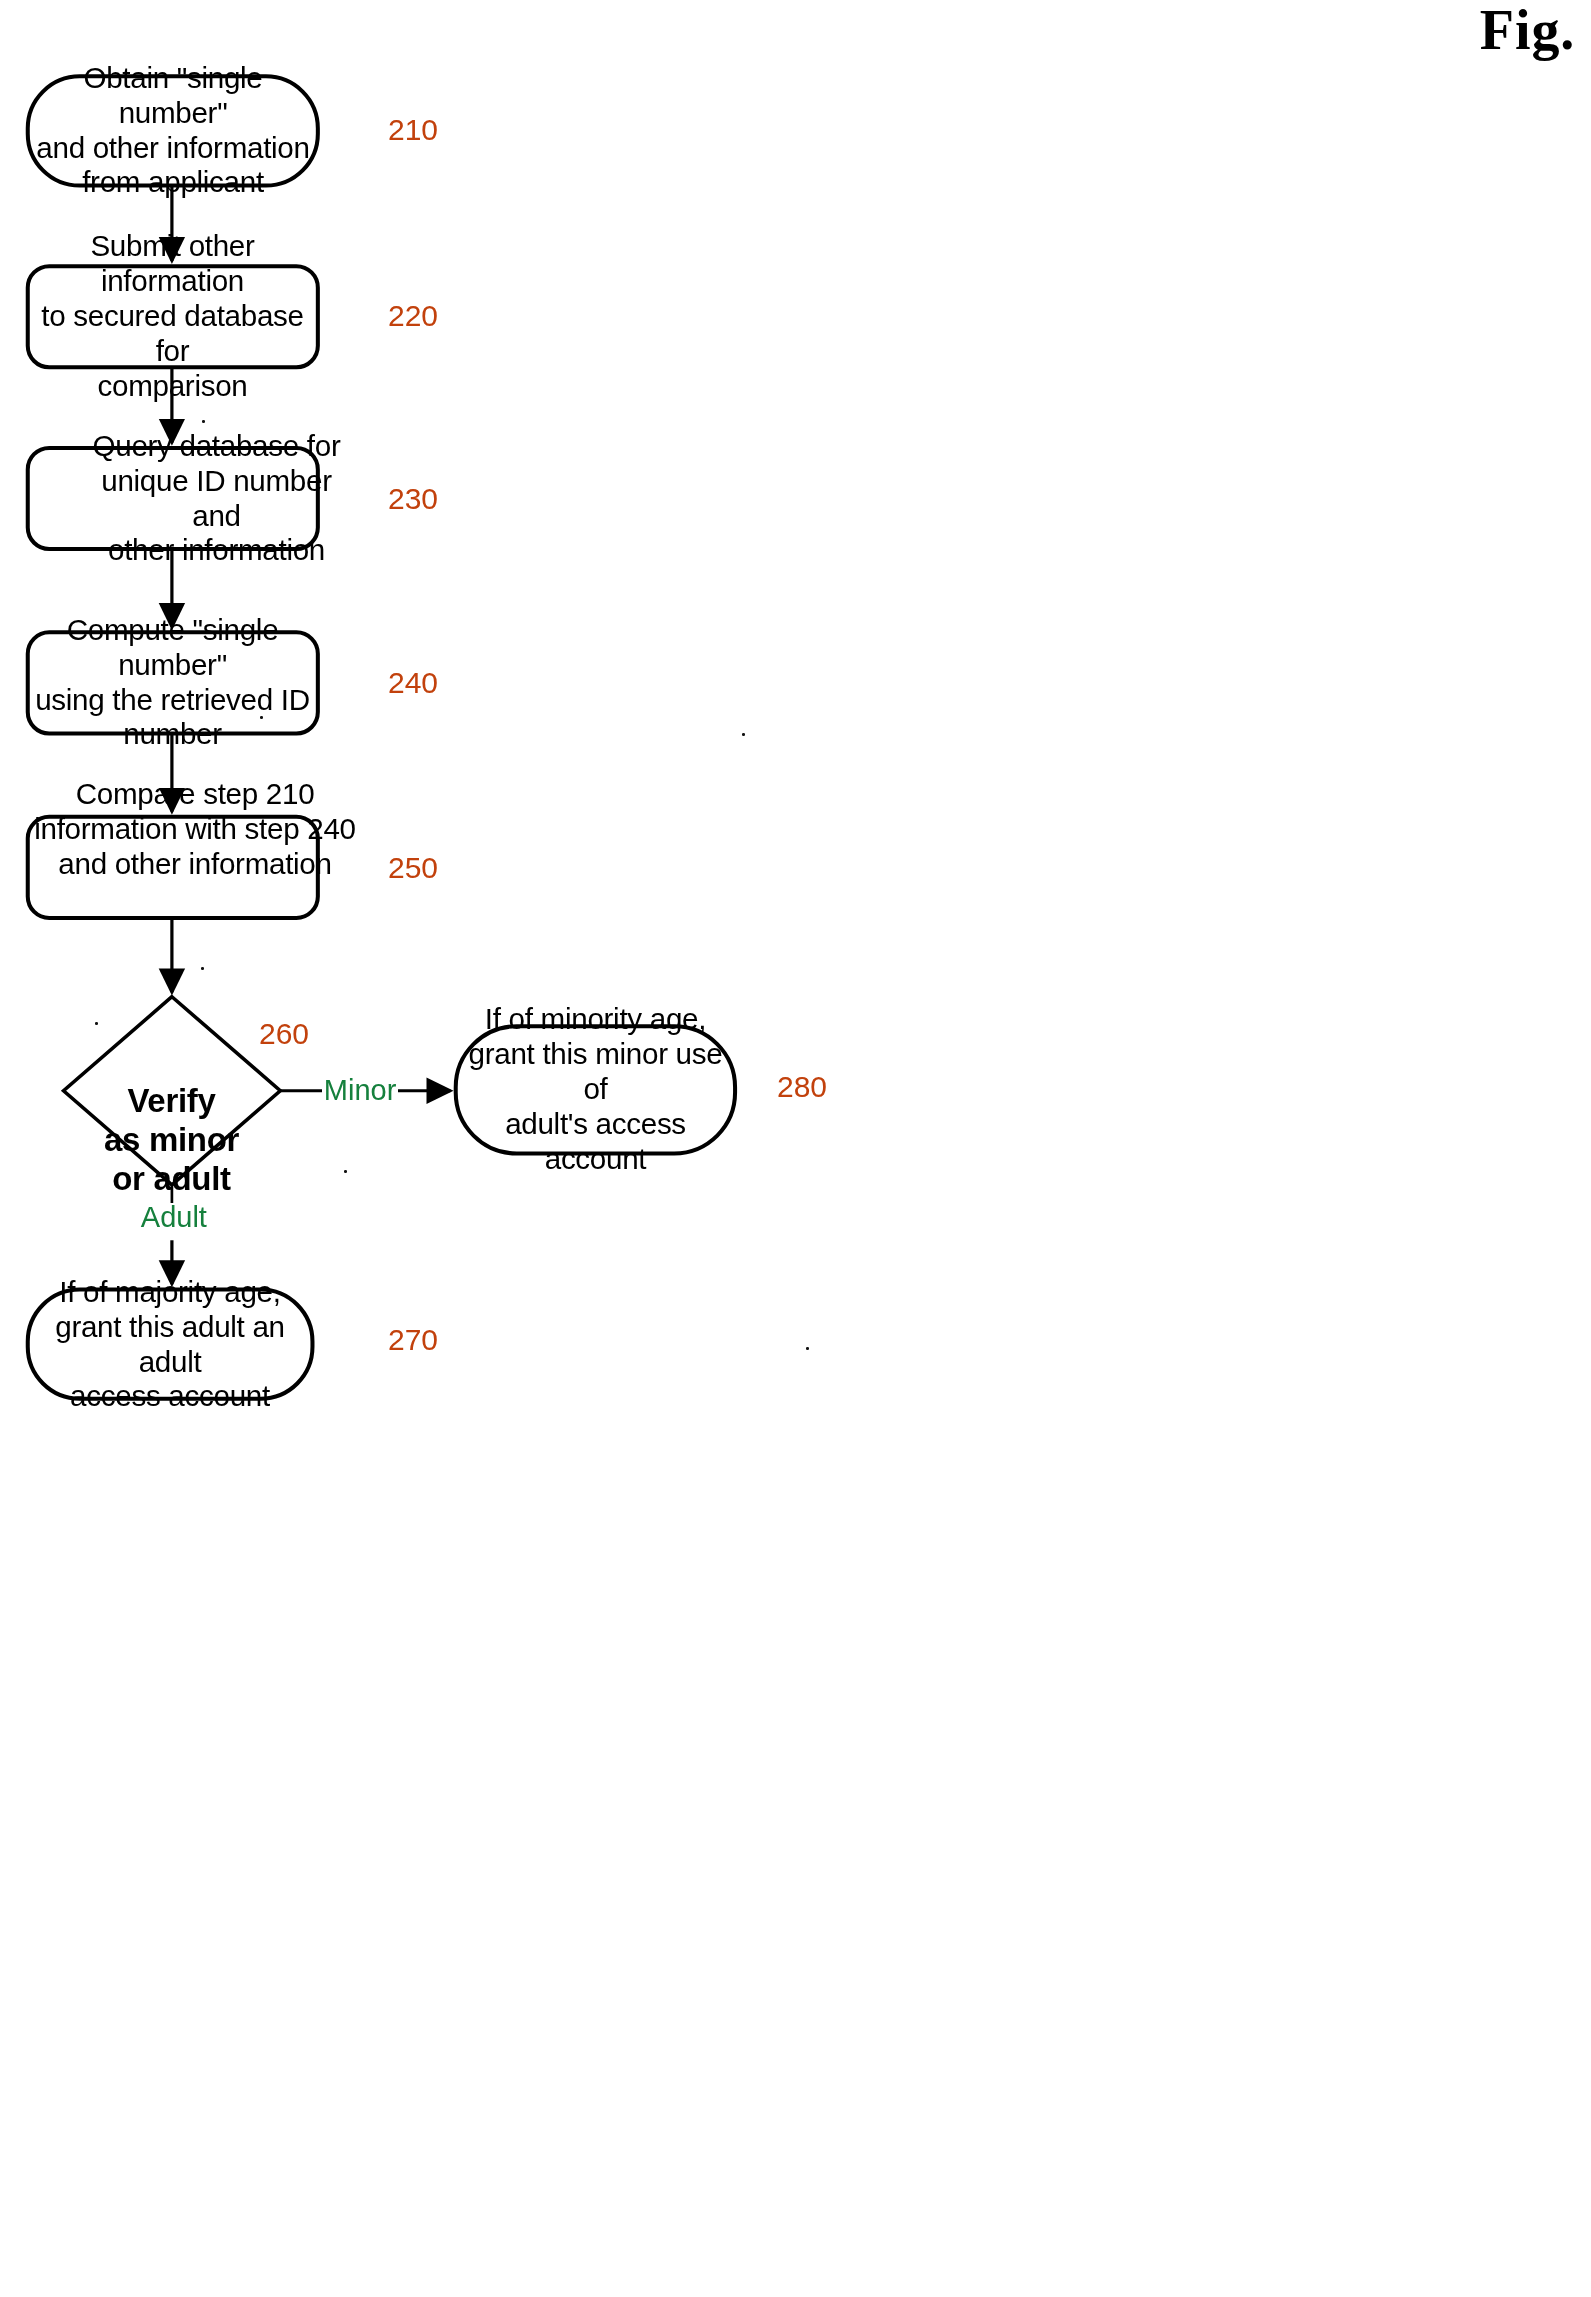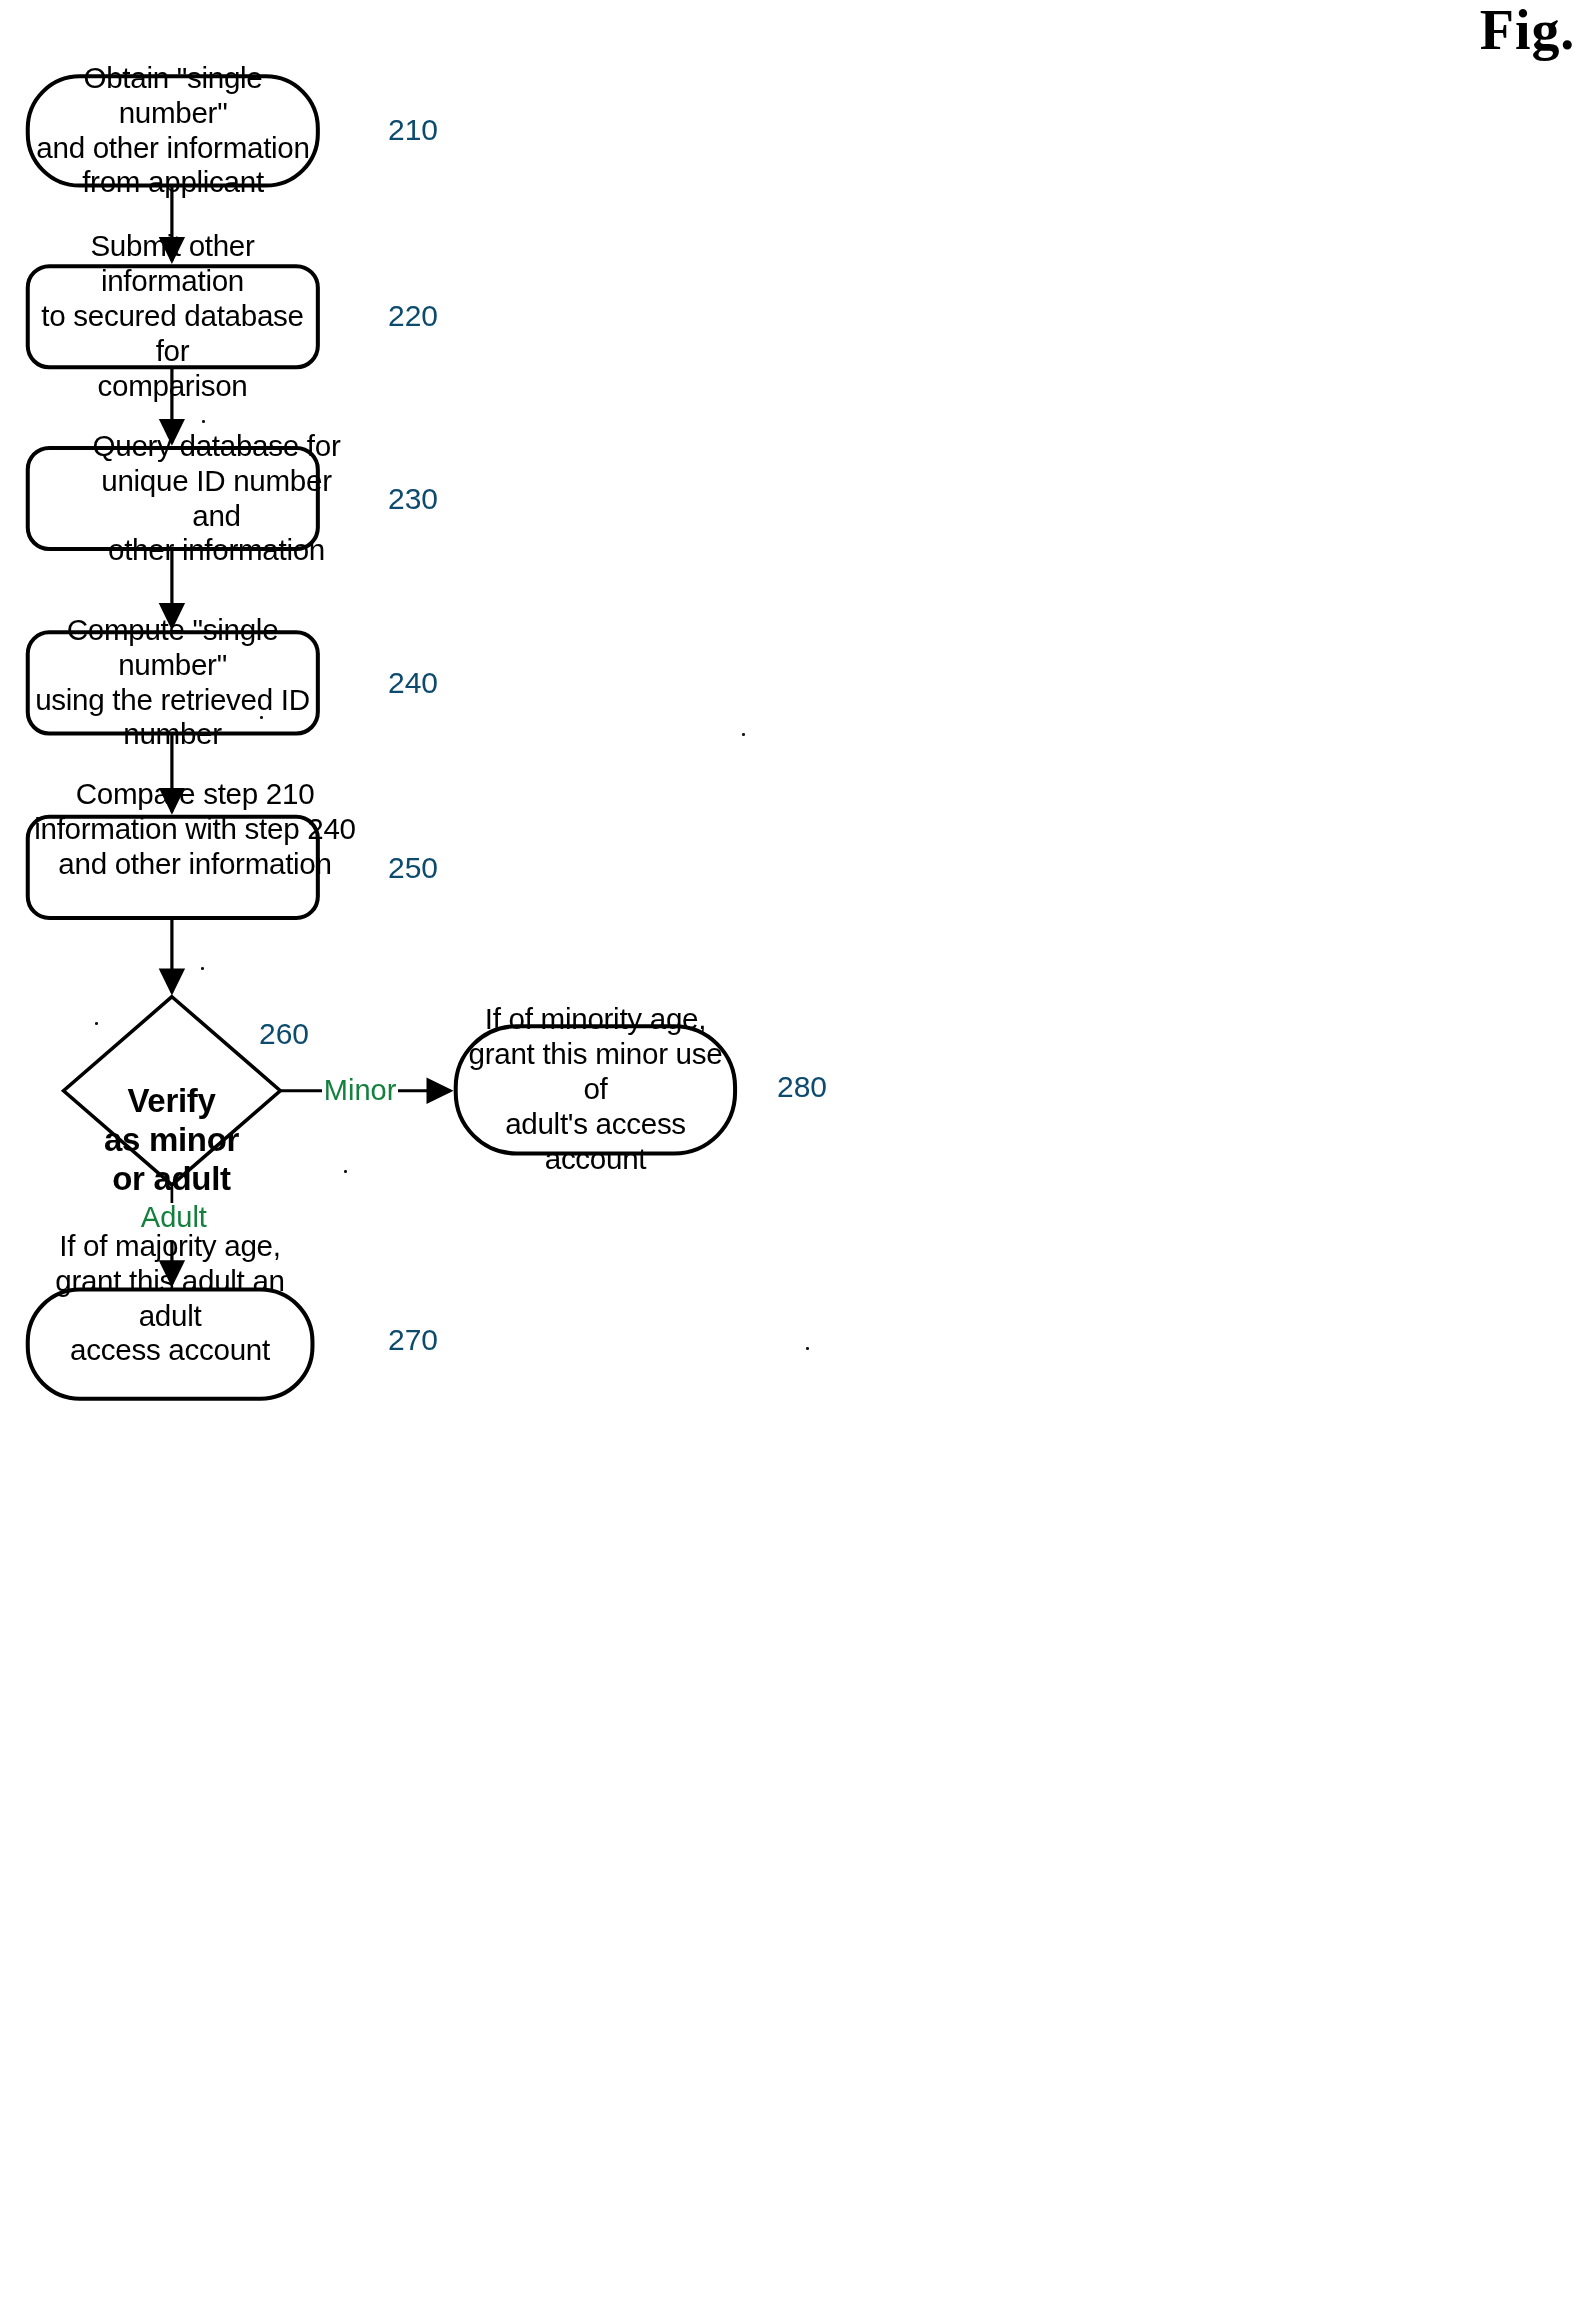--- a/index.html
+++ b/index.html
@@ -51,21 +51,21 @@
     letter-spacing: -0.3px;
     white-space: pre-line;
     color: #000;
   }
   .ref-label {
     position: absolute;
     font-family: "Liberation Sans", sans-serif;
     font-size: 30px;
     line-height: 1;
     white-space: nowrap;
-    color: #0c4a6e;
+    color: #c2410c;
   }
   .edge-label {
     position: absolute;
     font-family: "Liberation Sans", sans-serif;
     font-size: 29px;
     line-height: 1;
     white-space: nowrap;
     color: #15803d;
     background: #ffffff;
     padding: 0 1.8px;
@@ -147,21 +147,21 @@
 and other information</div>
 
   <div class="node-text" style="left:91px; top:1084px; width:161px; height:113px; font-size:33px;font-weight:bold;">Verify
 as minor
 or adult</div>
 
   <div class="node-text" style="left:462px; top:1026px; width:267px; height:127px;">If of minority age,
 grant this minor use of
 adult's access account</div>
 
-  <div class="node-text" style="left:34px; top:1244px; width:272px; height:109px;">If of majority age,
+  <div class="node-text" style="left:34px; top:1290px; width:272px; height:109px;">If of majority age,
 grant this adult an adult
 access account</div>
 
   <div class="ref-label" style="left:388px; top:115px;">210</div>
 
   <div class="ref-label" style="left:388px; top:301px;">220</div>
 
   <div class="ref-label" style="left:388px; top:484px;">230</div>
 
   <div class="ref-label" style="left:388px; top:668px;">240</div>

